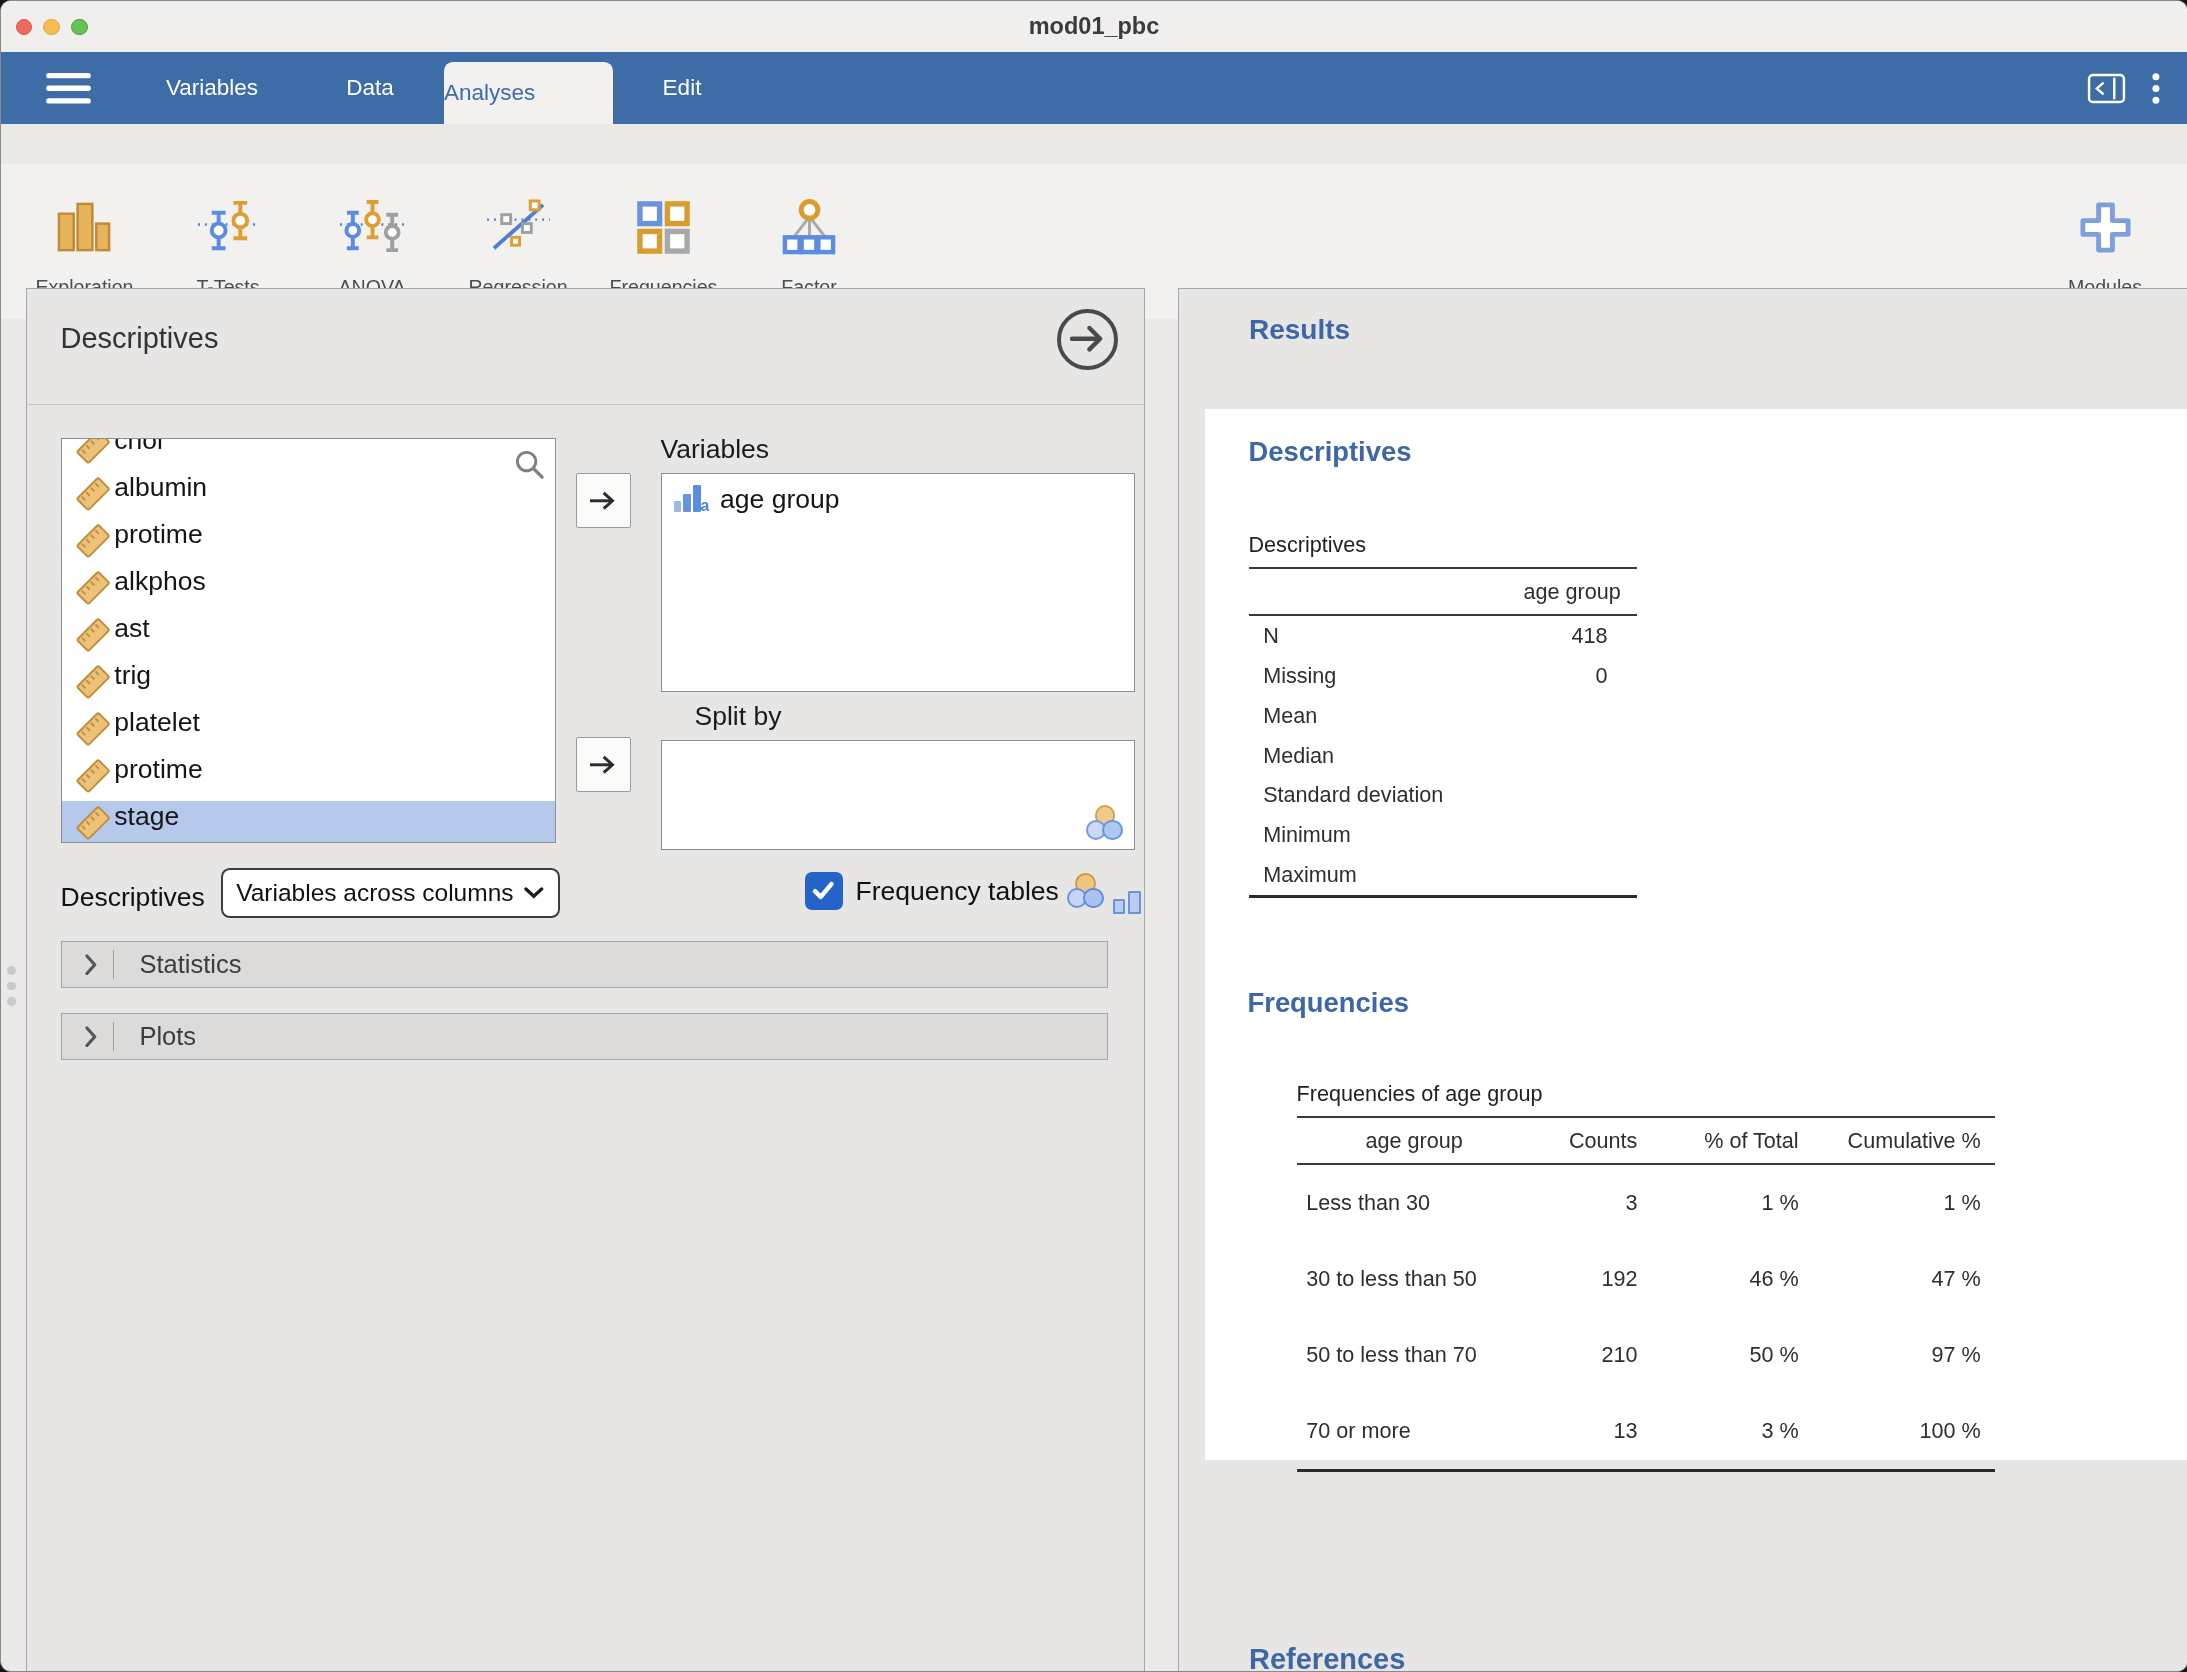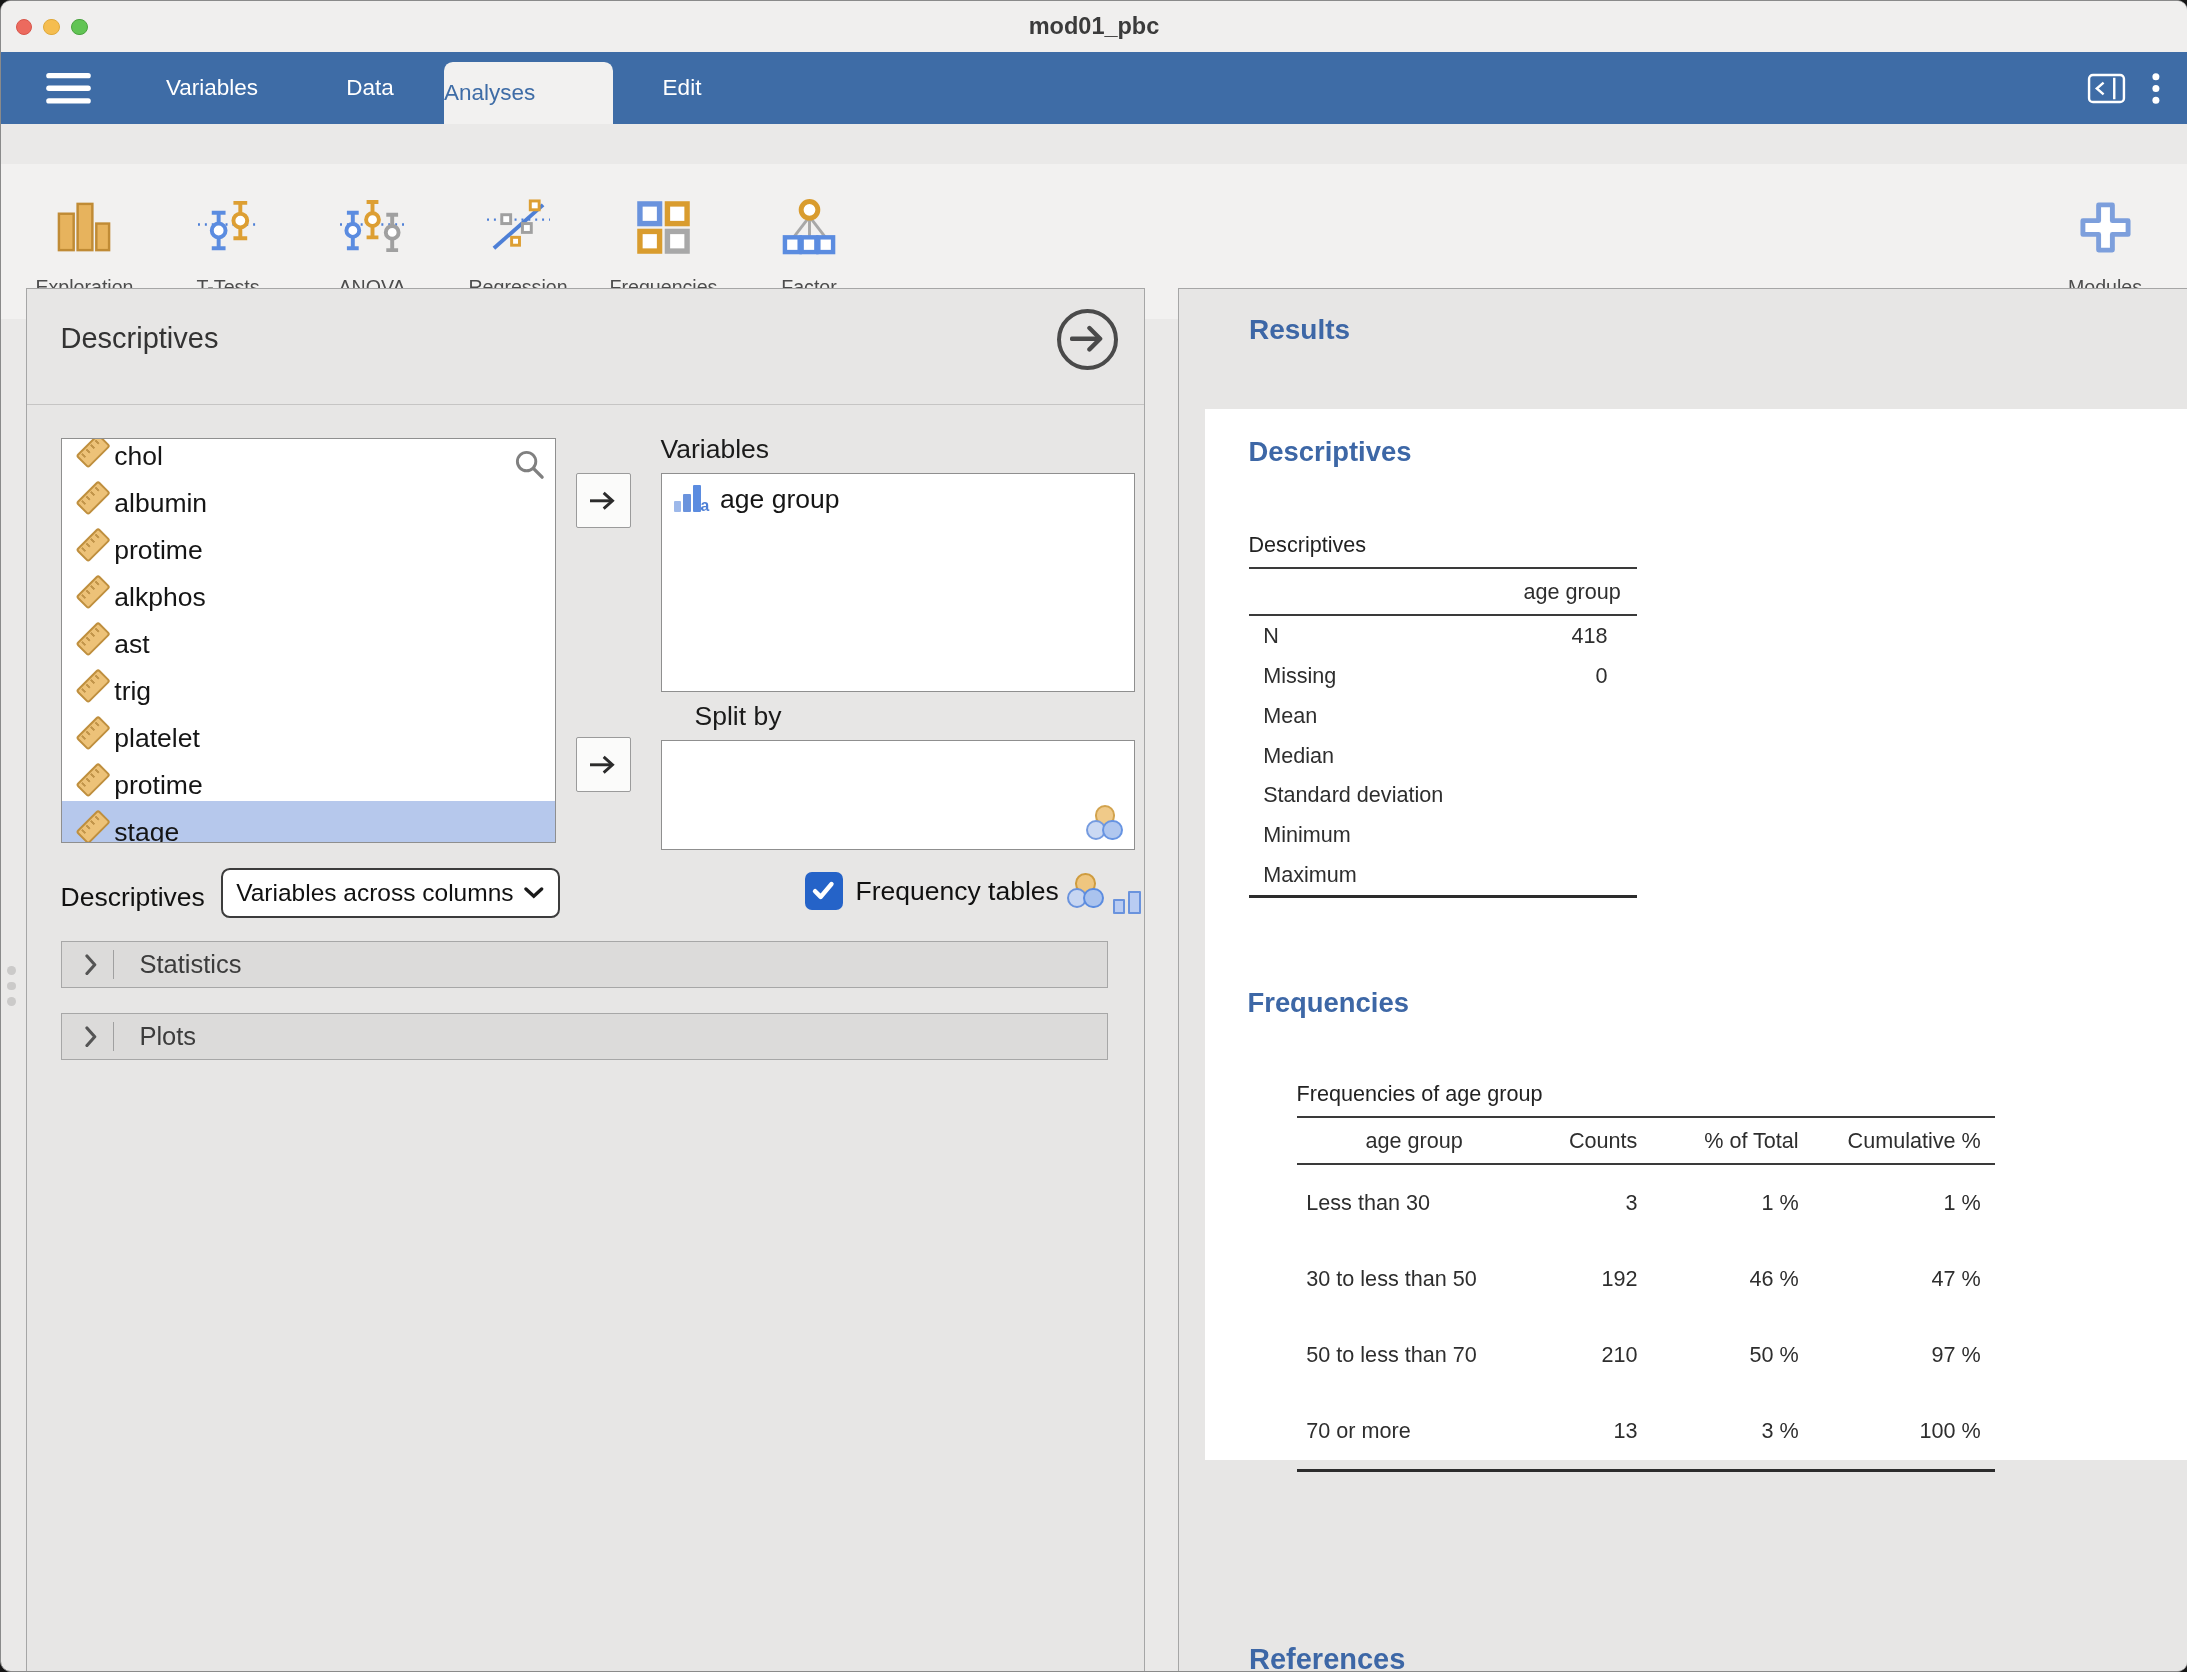--- a/index.html
+++ b/index.html
@@ -45,21 +45,21 @@
   .vdots i { display:block; width:8.8px; height:8.8px; border-radius:50%; background:#cbcac9; margin-bottom:6.9px; }
 
   
   #opt-title { position:absolute; left:34px; top:33px; font-size:29px; color:#333; }
   #run-btn { position:absolute; left:1030px; top:19.6px; width:61px; height:61px; border-radius:50%;
              border:4.9px solid #4a4a4a; display:flex; align-items:center; justify-content:center; cursor:pointer; }
   #opt-divider { position:absolute; left:0; top:115px; width:100%; height:1px; background:#c6c5c4; }
 
   #var-list { position:absolute; left:34px; top:149px; width:495px; height:405px; background:#fff;
               border:1px solid #8f8f8f; overflow:hidden; }
-  .var-item { height:47px; display:flex; align-items:flex-end; padding-left:9.8px;
+  .var-item { height:47px; display:flex; align-items:flex-start; padding-left:9.8px;
               font-size:26.5px; color:#151515; cursor:pointer; }
   .var-item.first { margin-top:-13.7px; }
   .var-item.selected { background:#b6c8ec; }
   #search-icon { position:absolute; right:9.8px; top:9.8px; }
 
   .ruler-wrap { width:43px; height:43px; flex:0 0 43px; display:flex; align-items:center; justify-content:center; }
   .ruler { width:32px; height:17.6px; background:#edc278; border:2px solid #bf8f3e; border-radius:2.9px;
            transform:rotate(-45deg); position:relative; }
   .ruler::after { content:""; position:absolute; top:1px; left:2.9px; right:2.9px; height:4.9px;
                   background:repeating-linear-gradient(90deg,#c2954a 0 2px,transparent 2px 6.4px); }

